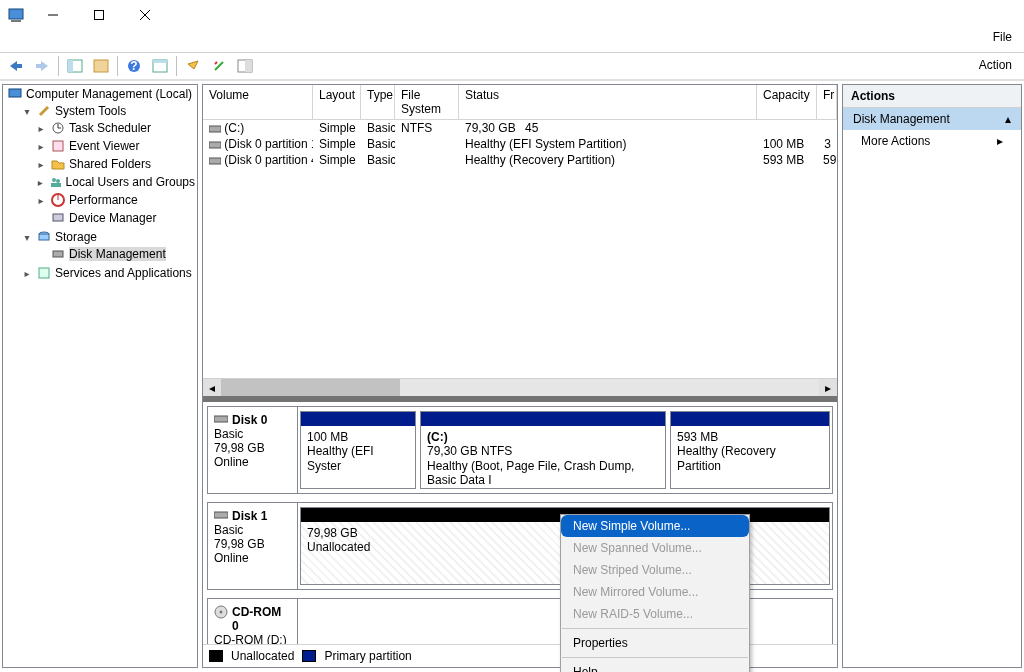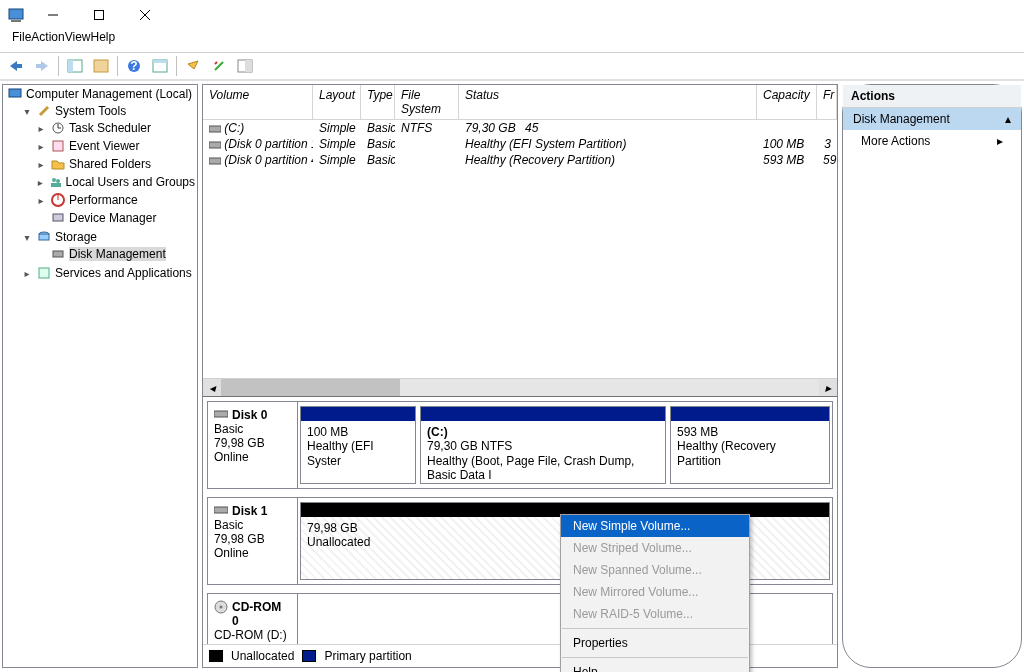--- a/index.html
+++ b/index.html
@@ -2,41 +2,41 @@
 <html><head>
 <meta charset="utf-8">
 <style>
   * { box-sizing: border-box; margin:0; padding:0; font-family:"Segoe UI", Tahoma, sans-serif; font-size:12px; }
   html,body { width:1024px; height:672px; background:#fff; overflow:hidden; }
   .titlebar { height:30px; display:flex; align-items:center; padding:0 8px; border-bottom:1px solid #fff; }
   .titlebar .icon { width:16px; height:16px; margin-right:6px; }
   .titlebar .caption { flex:1; }
   .winbtns { display:flex; gap:0; }
   .winbtn { width:46px; height:30px; display:flex; align-items:center; justify-content:center; }
-  .menubar { height:22px; display:flex; align-items:flex-start; padding:0 12px; }
+  .menubar { height:22px; display:flex; align-items:flex-end; gap:14px; padding:0 12px;flex-direction:column; }
   .menubar span { cursor:default; }
   .sep { height:1px; background:#d0d0d0; }
   .toolbar { height:28px; display:flex; align-items:center; padding:0 4px; gap:2px; border-bottom:2px solid #e0e0e0; }
   .toolbar .tbtn { width:24px; height:24px; display:flex; align-items:center; justify-content:center; border:1px solid transparent; }
   .tdivider { width:1px; height:20px; background:#c0c0c0; margin:0 2px; }
   .body { display:flex; height:590px; }
   .pane { border:1px solid #828790; margin:3px 2px; background:#fff; }
   .treepane { width:196px; overflow:hidden; }
   .centerpane { flex:1; display:flex; flex-direction:column; }
-  .actionpane { width:180px; display:flex; flex-direction:column;border-radius:29px; }
+  .actionpane { width:180px; display:flex; flex-direction:column; }
   
   .tree ul { list-style:none; padding-left:14px; }
   .tree > ul { padding-left:2px; }
   .tree li { padding:1px 0; white-space:nowrap; }
   .trow { display:flex; align-items:center; gap:3px; padding:0 2px; }
   .exp { width:12px; display:inline-block; text-align:center; color:#555; font-size:10px; }
   .ticon { width:16px; height:16px; display:inline-flex; align-items:center; justify-content:center; }
   .tlabel.sel { background:#d9d9d9; }
   
-  .vols { border-bottom:1px solid #737373;font-style:italic; }
+  .vols { border-bottom:6px solid #737373; }
   .vhead { display:flex; background:#fff; border-bottom:1px solid #d5d5d5; }
   .vhead div { padding:3px 6px; border-right:1px solid #d5d5d5; font-weight:400; }
   .vrow { display:flex; }
   .vrow div { padding:1px 6px; white-space:nowrap; overflow:hidden; }
   .c-vol{width:110px} .c-lay{width:48px} .c-typ{width:34px} .c-fs{width:64px} .c-stat{flex:1} .c-cap{width:60px;text-align:left} .c-fr{width:20px;text-align:right}
   .spacer { flex:1; }
   .hscroll { height:18px; background:#f0f0f0; border-top:1px solid #d0d0d0; display:flex; }
   .hscroll .track{flex:1;background:#e6e6e6;} .hscroll .thumb{width:30%;height:100%;background:#c2c2c2;} .hscroll .arr{width:18px;background:#e0e0e0;display:flex;align-items:center;justify-content:center;}
   
   .disks { padding:4px; overflow:hidden; }
@@ -51,21 +51,21 @@
   .unalloc { background:repeating-linear-gradient(45deg,#fff,#fff 4px,#d4d4d4 4px,#d4d4d4 6px); }
   .legend { display:flex; gap:8px; align-items:center; padding:4px 6px; border-top:1px solid #d5d5d5;}
   .sw{width:14px;height:12px;display:inline-block;border:1px solid #000;}
   
   .actionpane .ahdr{background:#eef2f5;padding:4px 8px;font-weight:bold;border-bottom:1px solid #d0d0d0;}
   .actionpane .asel{background:#bcd7f0;padding:4px 10px; display:flex; align-items:center;}
   .actionpane .aitem{padding:4px 18px; display:flex; align-items:center;gap:16px;}
   .ra{margin-left:auto;}
   
   .ctx { position:absolute; left:560px; top:514px; width:190px; background:#f2f2f2; border:1px solid #a0a0a0; box-shadow:2px 2px 4px rgba(0,0,0,0.25); }
-  .ctx .citem{padding:4px 12px;}
+  .ctx .citem{padding:4px 12px;border-radius:6px;}
   .ctx .citem.hl{background:#0a64c8;color:#fff;}
   .ctx .citem.dis{color:#9a9a9a;}
   .ctx .csep{height:1px;background:#c8c8c8;margin:3px 1px;}
 </style>
 </head>
 <body>
 
 <div class="titlebar">
   <span class="icon">
     <svg width="16" height="16">
@@ -450,21 +450,21 @@
       </div>
     <div class="aitem">
         <span>More Actions</span>
         <span class="ra">▸</span>
       </div>
   </div>
 </div>
 
 <div class="ctx">
   <div class="citem hl">New Simple Volume...</div>
+  <div class="citem dis">New Spanned Volume...</div>
   <div class="citem dis">New Striped Volume...</div>
-  <div class="citem dis">New Spanned Volume...</div>
   <div class="citem dis">New Mirrored Volume...</div>
   <div class="citem dis">New RAID-5 Volume...</div>
   <div class="csep"></div>
   <div class="citem">Properties</div>
   <div class="csep"></div>
   <div class="citem">Help</div>
 </div>
 
 </body></html>

